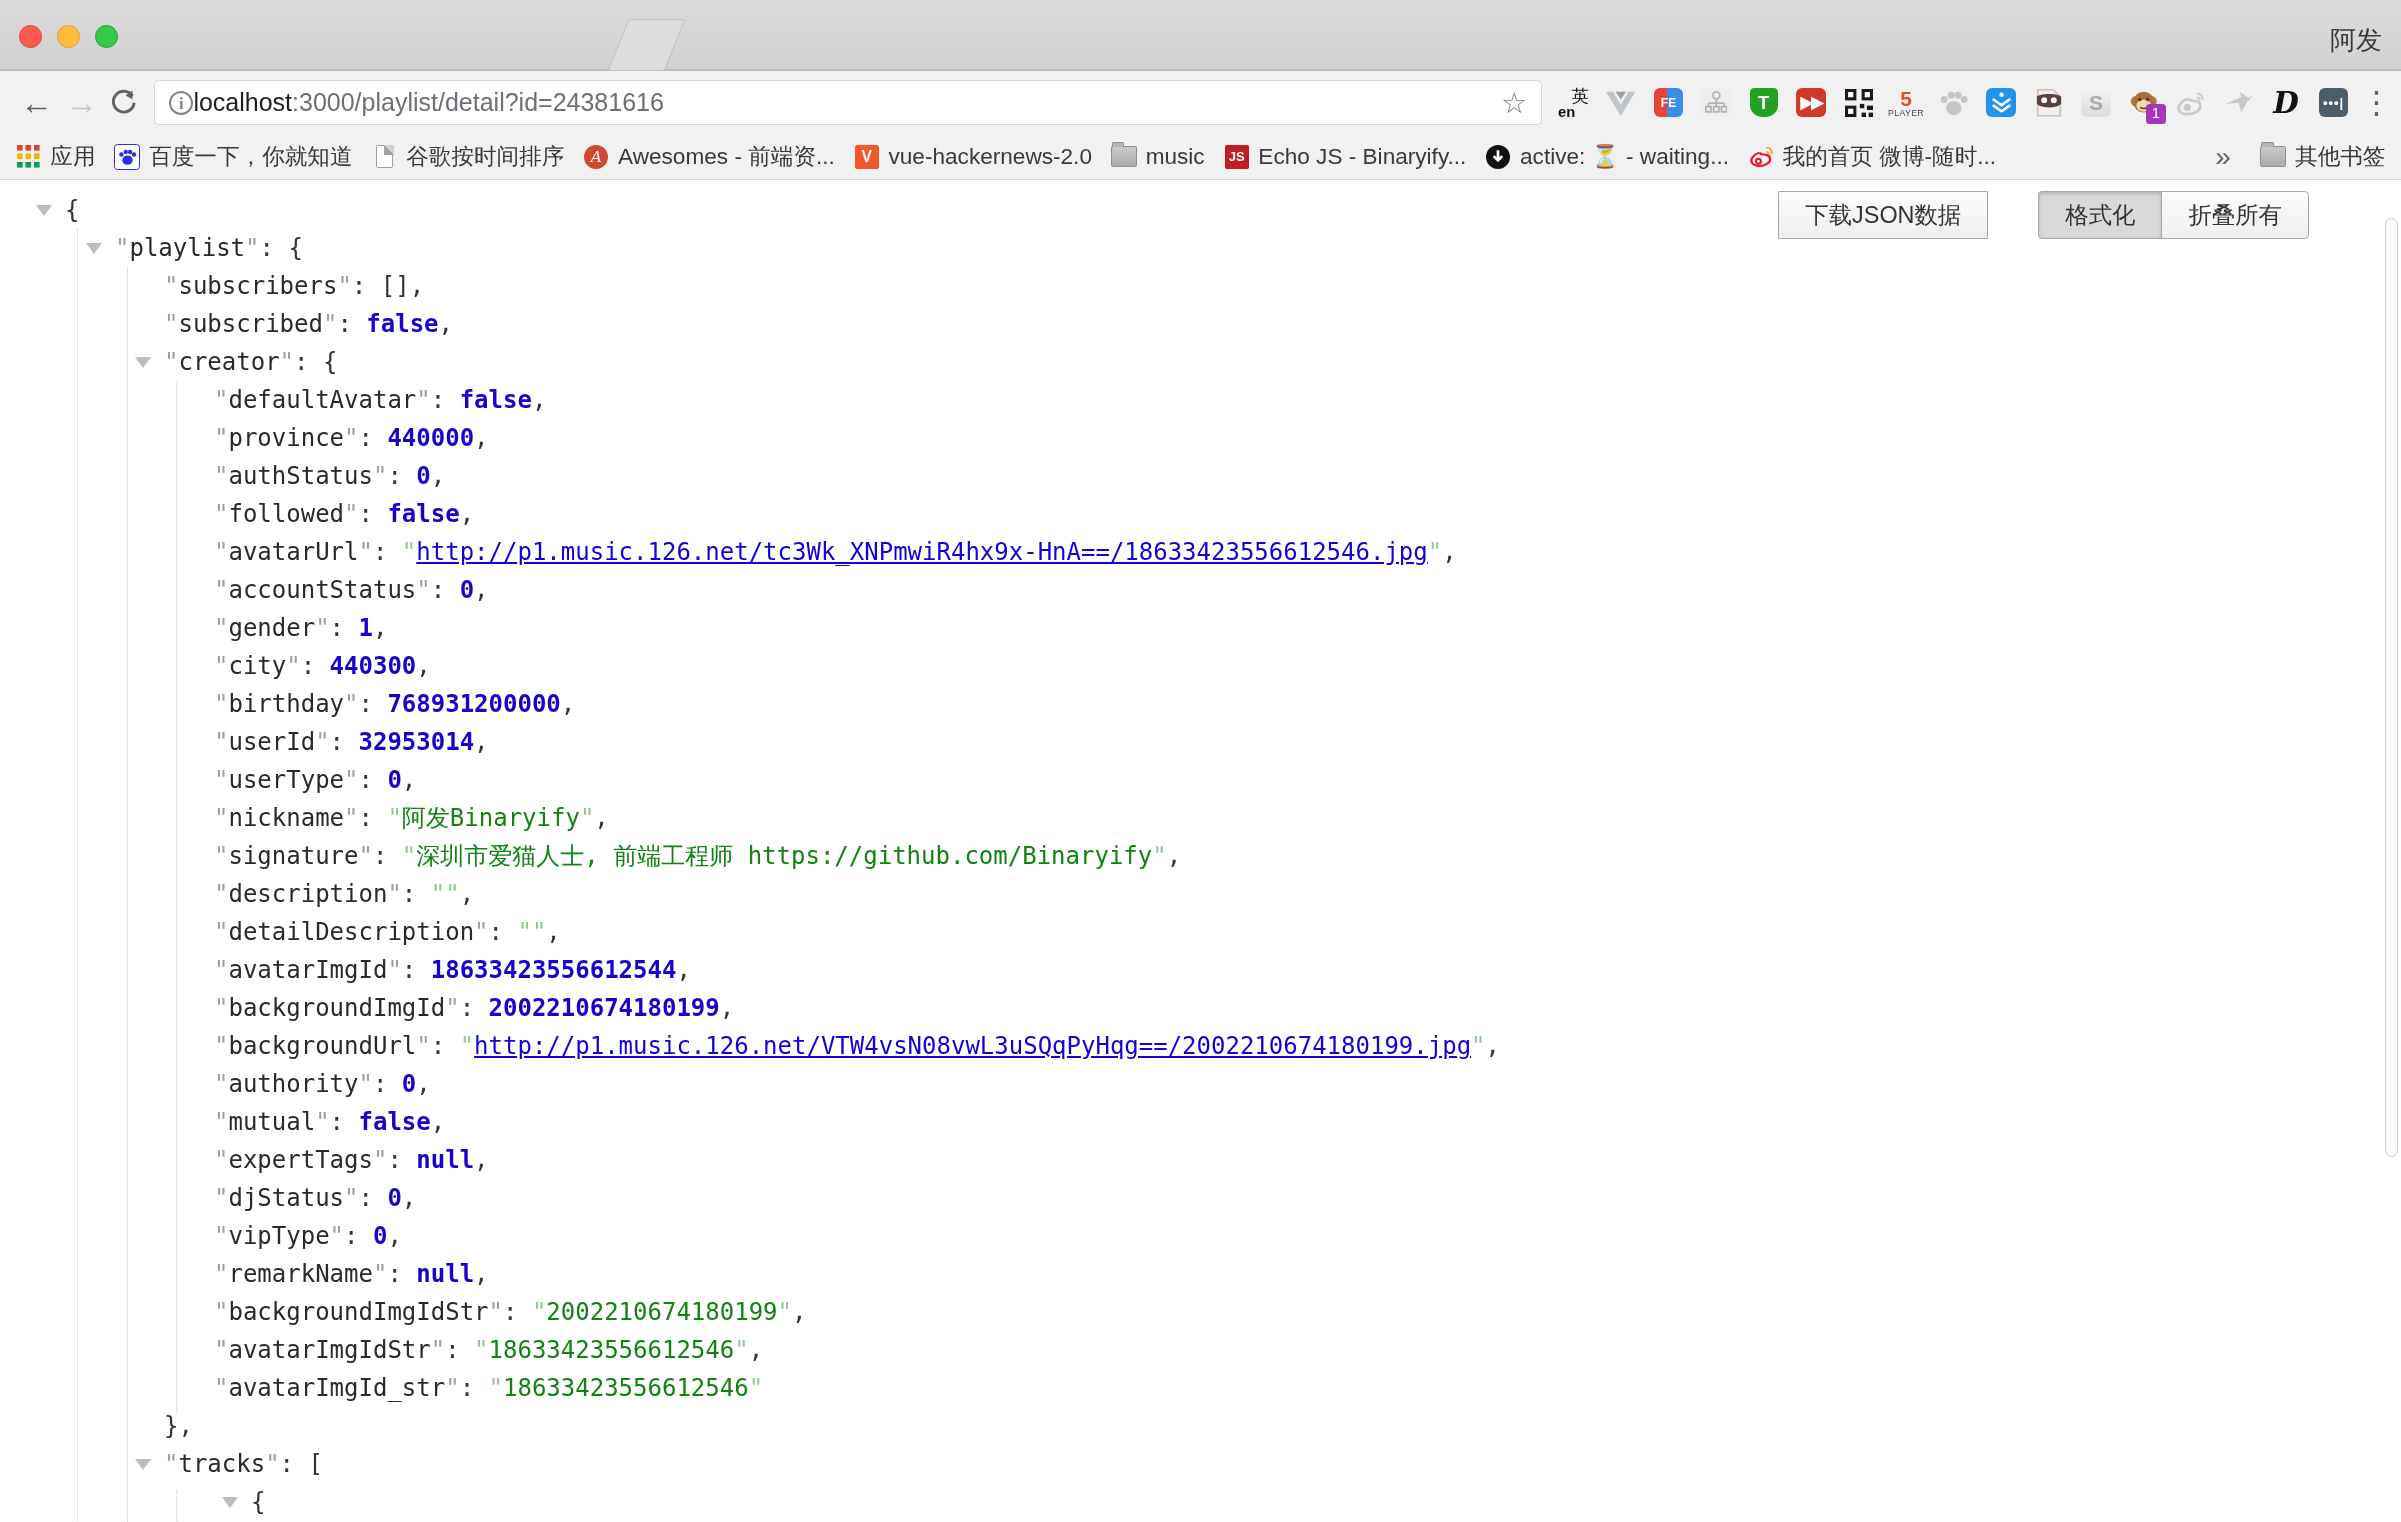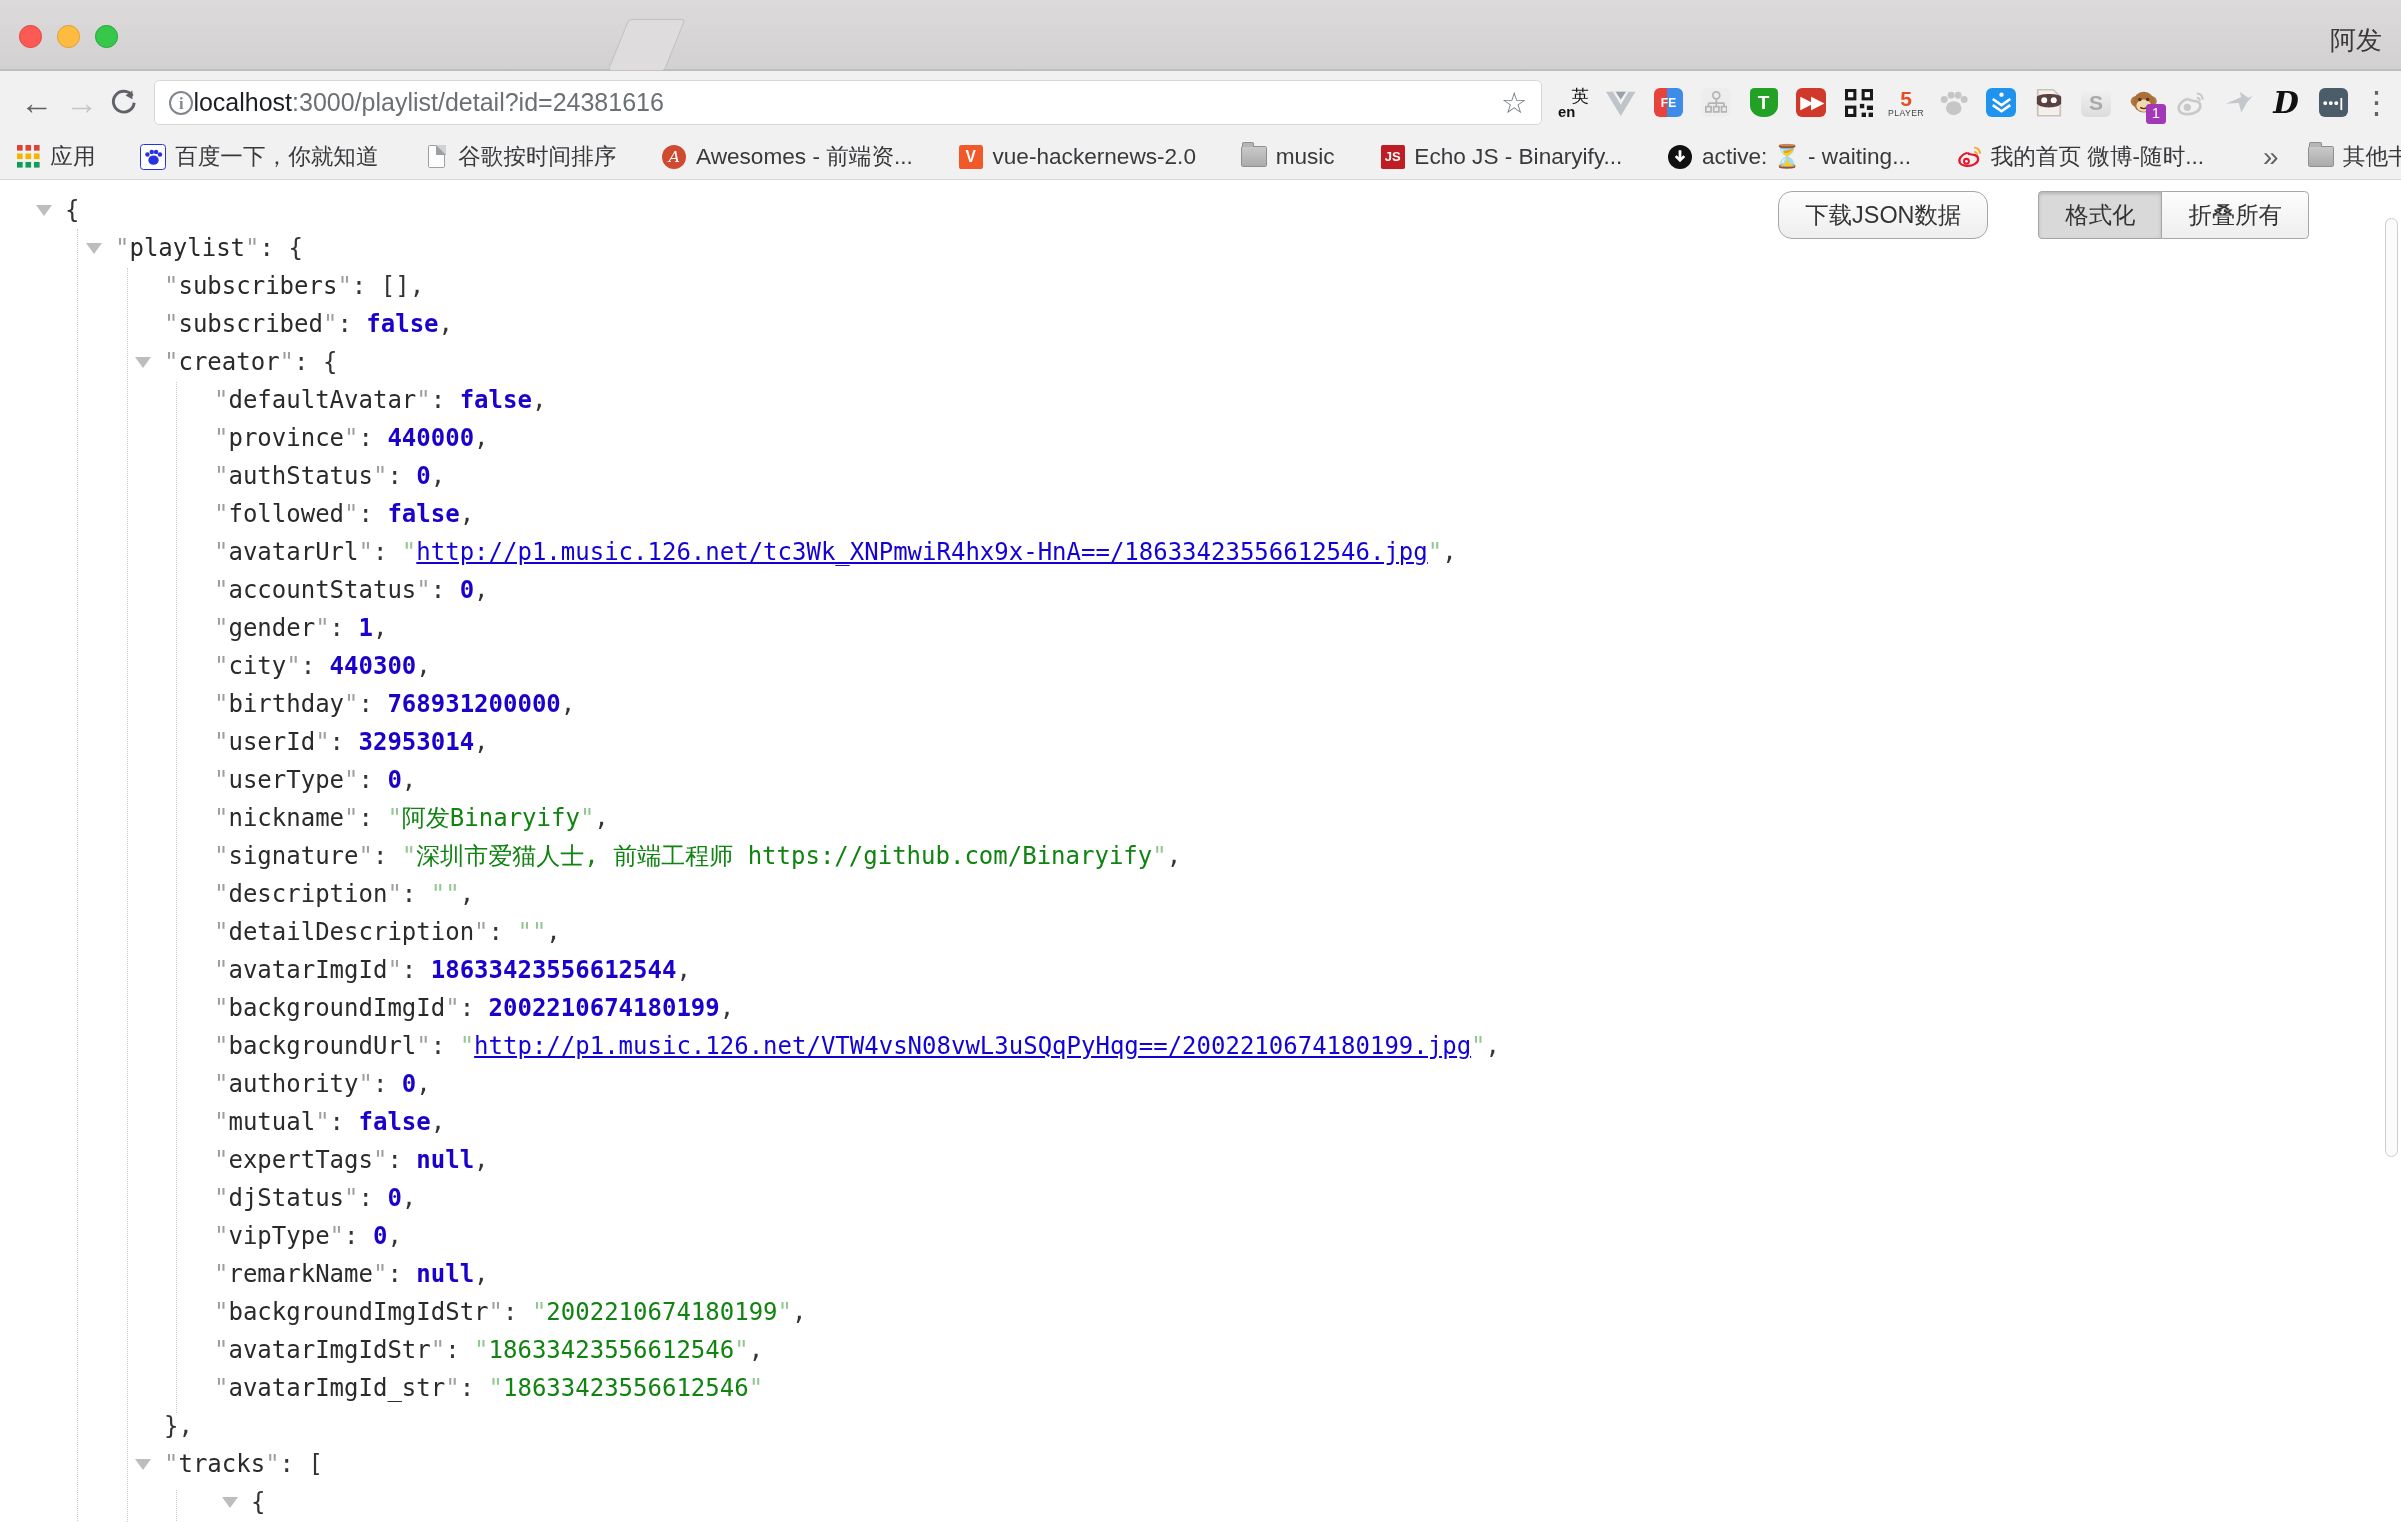--- a/index.html
+++ b/index.html
@@ -79,21 +79,21 @@
   .folder-icon { width:26px; height:21px; background:linear-gradient(#c9c9c9,#ababab); border:0.9px solid #8f8f8f;
     border-radius:1.7px; position:relative; }
   .folder-icon::before { content:""; position:absolute; top:-5.2px; left:0; width:10.4px; height:4.3px;
     background:#b5b5b5; border:0.9px solid #8f8f8f; border-bottom:none; border-radius:1.7px 1.7px 0 0; }
 
   
   .content { position:relative; height:1341px; background:#fff; }
 
   .actions { position:absolute; top:11.3px; right:92px; display:flex; gap:18px; z-index:5; }
   .btn { height:48px; font-size:23.4px; color:#333; background:linear-gradient(#fdfdfd,#eeeeee);
-    border:0.9px solid #a6a6a6; border-radius:14px; padding:0 26px; display:flex; align-items:center;
+    border:0.9px solid #a6a6a6; border-radius:1px; padding:0 26px; display:flex; align-items:center;
     font-family:inherit; }
   .seg { display:flex;margin-left:32px; }
   .seg .btn { border-radius:0 4.3px 4.3px 0; }
   .seg .btn:first-child { border-radius:4.3px 0 0 4.3px; border-right:none; }
   .btn.active { background:#d9d9d9; box-shadow:inset 0 1.7px 3.5px rgba(0,0,0,.18); }
 
   .json { position:absolute; inset:0; padding-top:11.3px;
     font-family:"DejaVu Sans Mono","Liberation Mono",monospace; font-size:24px; }
   .jline { height:38px; line-height:38px; position:relative; white-space:pre; }
   .tri { position:absolute; top:14px; width:0; height:0;
@@ -246,21 +246,21 @@
         <span style="font-family:'DejaVu Serif',serif;font-style:italic;font-weight:bold;font-size:29.5px;color:#111;line-height:1;">D</span>
       </span>
       <span class="ext">
         <span class="ic-box" style="background:#4a5d68;font-size:13px;letter-spacing:0.9px;">•••|</span>
       </span>
     </div>
   <span class="menu-dots">⋮</span>
 </div>
 
 <div class="bookmarks">
-  <span class="bm-spacer" id="bm-left" style="flex:0 0 auto; display:flex; gap:45px;text-align:right;">
+  <span class="bm-spacer" id="bm-left" style="flex:0 0 auto; display:flex; gap:19px;text-align:right;">
       <span class="bm">
         <span class="bm-icon">
           <svg width="22.6" height="22.6" viewBox="0 0 26 26">
             <rect x="0" y="0" width="6.5" height="6.5" fill="#db4437"></rect>
             <rect x="9.75" y="0" width="6.5" height="6.5" fill="#db4437"></rect>
             <rect x="19.5" y="0" width="6.5" height="6.5" fill="#db4437"></rect>
             <rect x="0" y="9.75" width="6.5" height="6.5" fill="#f4b400"></rect>
             <rect x="9.75" y="9.75" width="6.5" height="6.5" fill="#f4b400"></rect>
             <rect x="19.5" y="9.75" width="6.5" height="6.5" fill="#f4b400"></rect>
             <rect x="0" y="19.5" width="6.5" height="6.5" fill="#0f9d58"></rect>

